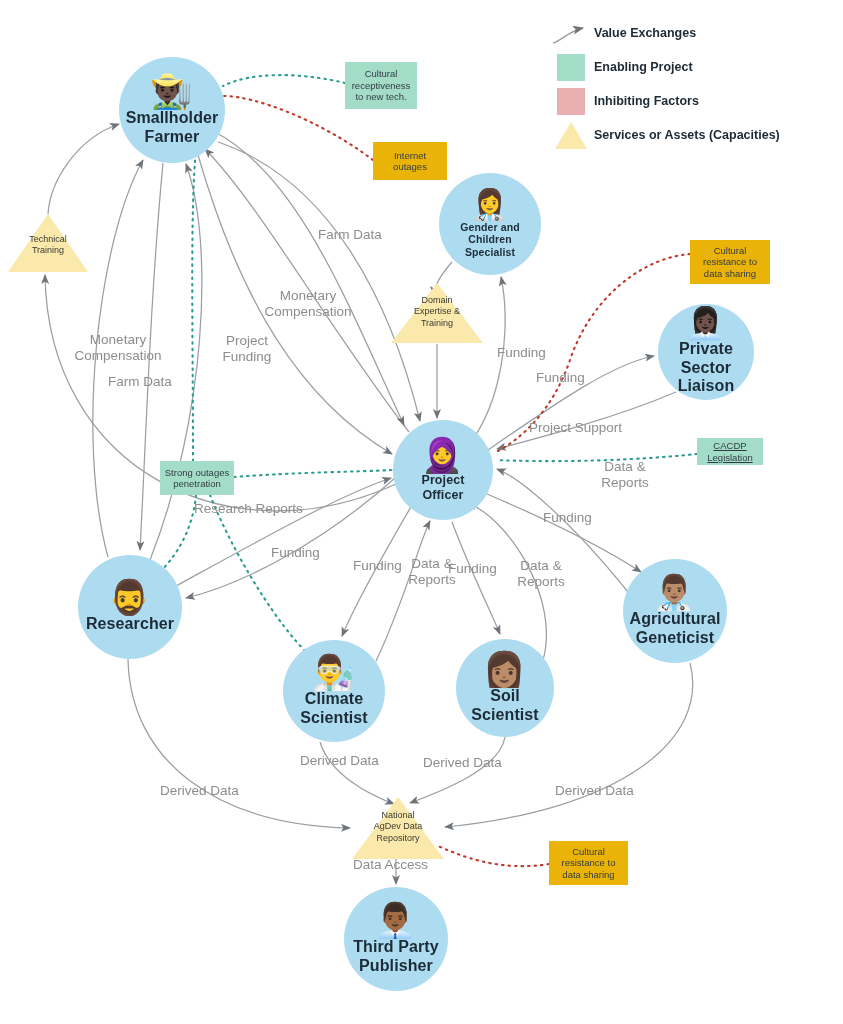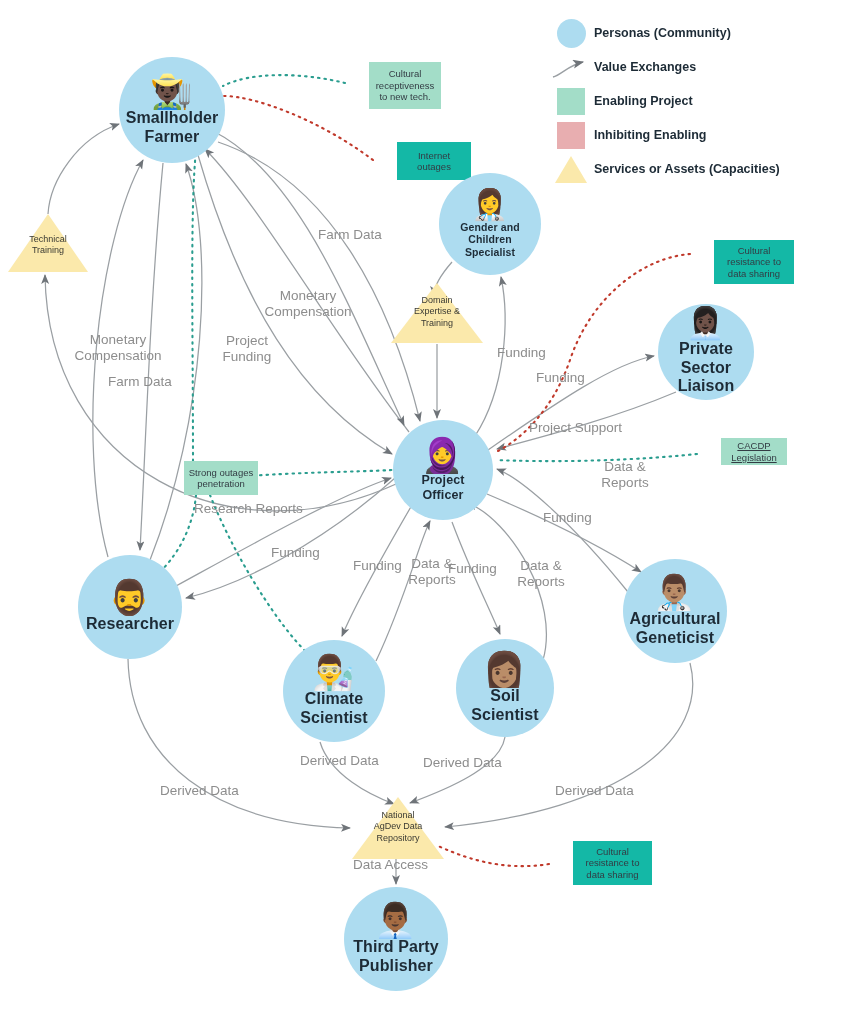--- a/index.html
+++ b/index.html
@@ -11,23 +11,23 @@
   .persona{position:absolute;border-radius:50%;background:#addcf0;
            display:flex;flex-direction:column;align-items:center;justify-content:center;
            box-sizing:border-box;}
   .persona .ava{font-size:34px;line-height:1;margin-bottom:1px;}
   .persona .plabel{font-weight:bold;color:#1d2b36;text-align:center;line-height:1.18;
                    font-size:16px;letter-spacing:.1px;}
 
   
   .factor{position:absolute;display:flex;align-items:center;justify-content:center;
           text-align:center;line-height:1.2;font-size:9.5px;color:#333c44;
-          box-sizing:border-box;padding:3px 4px;margin-left:24px;}
+          box-sizing:border-box;padding:3px 4px;}
   .enabling{background:#a3ddc8;}
-  .inhibiting{background:#14b8a6;}
+  .inhibiting{background:#eab308;}
 
   
   .capacity{position:absolute;}
   .capacity .tri{position:absolute;left:0;top:0;width:100%;height:100%;}
   .capacity .ctext{position:absolute;left:0;width:100%;text-align:center;
                    font-size:9px;color:#3a3a33;line-height:1.25;}
 
   
   .elabel{position:absolute;color:#8d8d8d;font-size:13.5px;line-height:1.2;
           text-align:center;white-space:nowrap;}
@@ -238,26 +238,20 @@
   <div class="elabel" style="left:448px;top:561px;">Funding</div>
   <div class="elabel two" style="left:512px;top:558px;width:58px;">Data &amp; Reports</div>
   <div class="elabel" style="left:300px;top:753px;">Derived Data</div>
   <div class="elabel" style="left:423px;top:755px;">Derived Data</div>
   <div class="elabel" style="left:555px;top:783px;">Derived Data</div>
   <div class="elabel" style="left:160px;top:783px;">Derived Data</div>
   <div class="elabel" style="left:353px;top:857px;">Data Access</div>
 
   <div id="legend">
 
-    <div class="lrow">
-      <div class="lkey">
-        <div class="lcircle"></div>
-      </div>
-      <div class="ltext">Personas (Community)</div>
-    </div>
 
     <div class="lrow">
       <div class="lkey">
         <svg width="40" height="24" viewBox="0 0 40 24">
           <path d="M2,22 C10,20 18,10 32,7" fill="none" stroke="#9a9fa3" stroke-width="1.4" marker-end="url(#ahLeg)"></path>
         </svg>
       </div>
       <div class="ltext">Value Exchanges</div>
     </div>
 
@@ -265,21 +259,21 @@
       <div class="lkey">
         <div class="lsquare lsq-en"></div>
       </div>
       <div class="ltext">Enabling Project</div>
     </div>
 
     <div class="lrow">
       <div class="lkey">
         <div class="lsquare lsq-in"></div>
       </div>
-      <div class="ltext">Inhibiting Enabling</div>
+      <div class="ltext">Inhibiting Factors</div>
     </div>
 
     <div class="lrow">
       <div class="lkey">
         <svg width="34" height="30" viewBox="0 0 34 30">
           <polygon points="17,2 33,29 1,29" fill="#fbe9ab"></polygon>
         </svg>
       </div>
       <div class="ltext">Services or Assets (Capacities)</div>
     </div>

